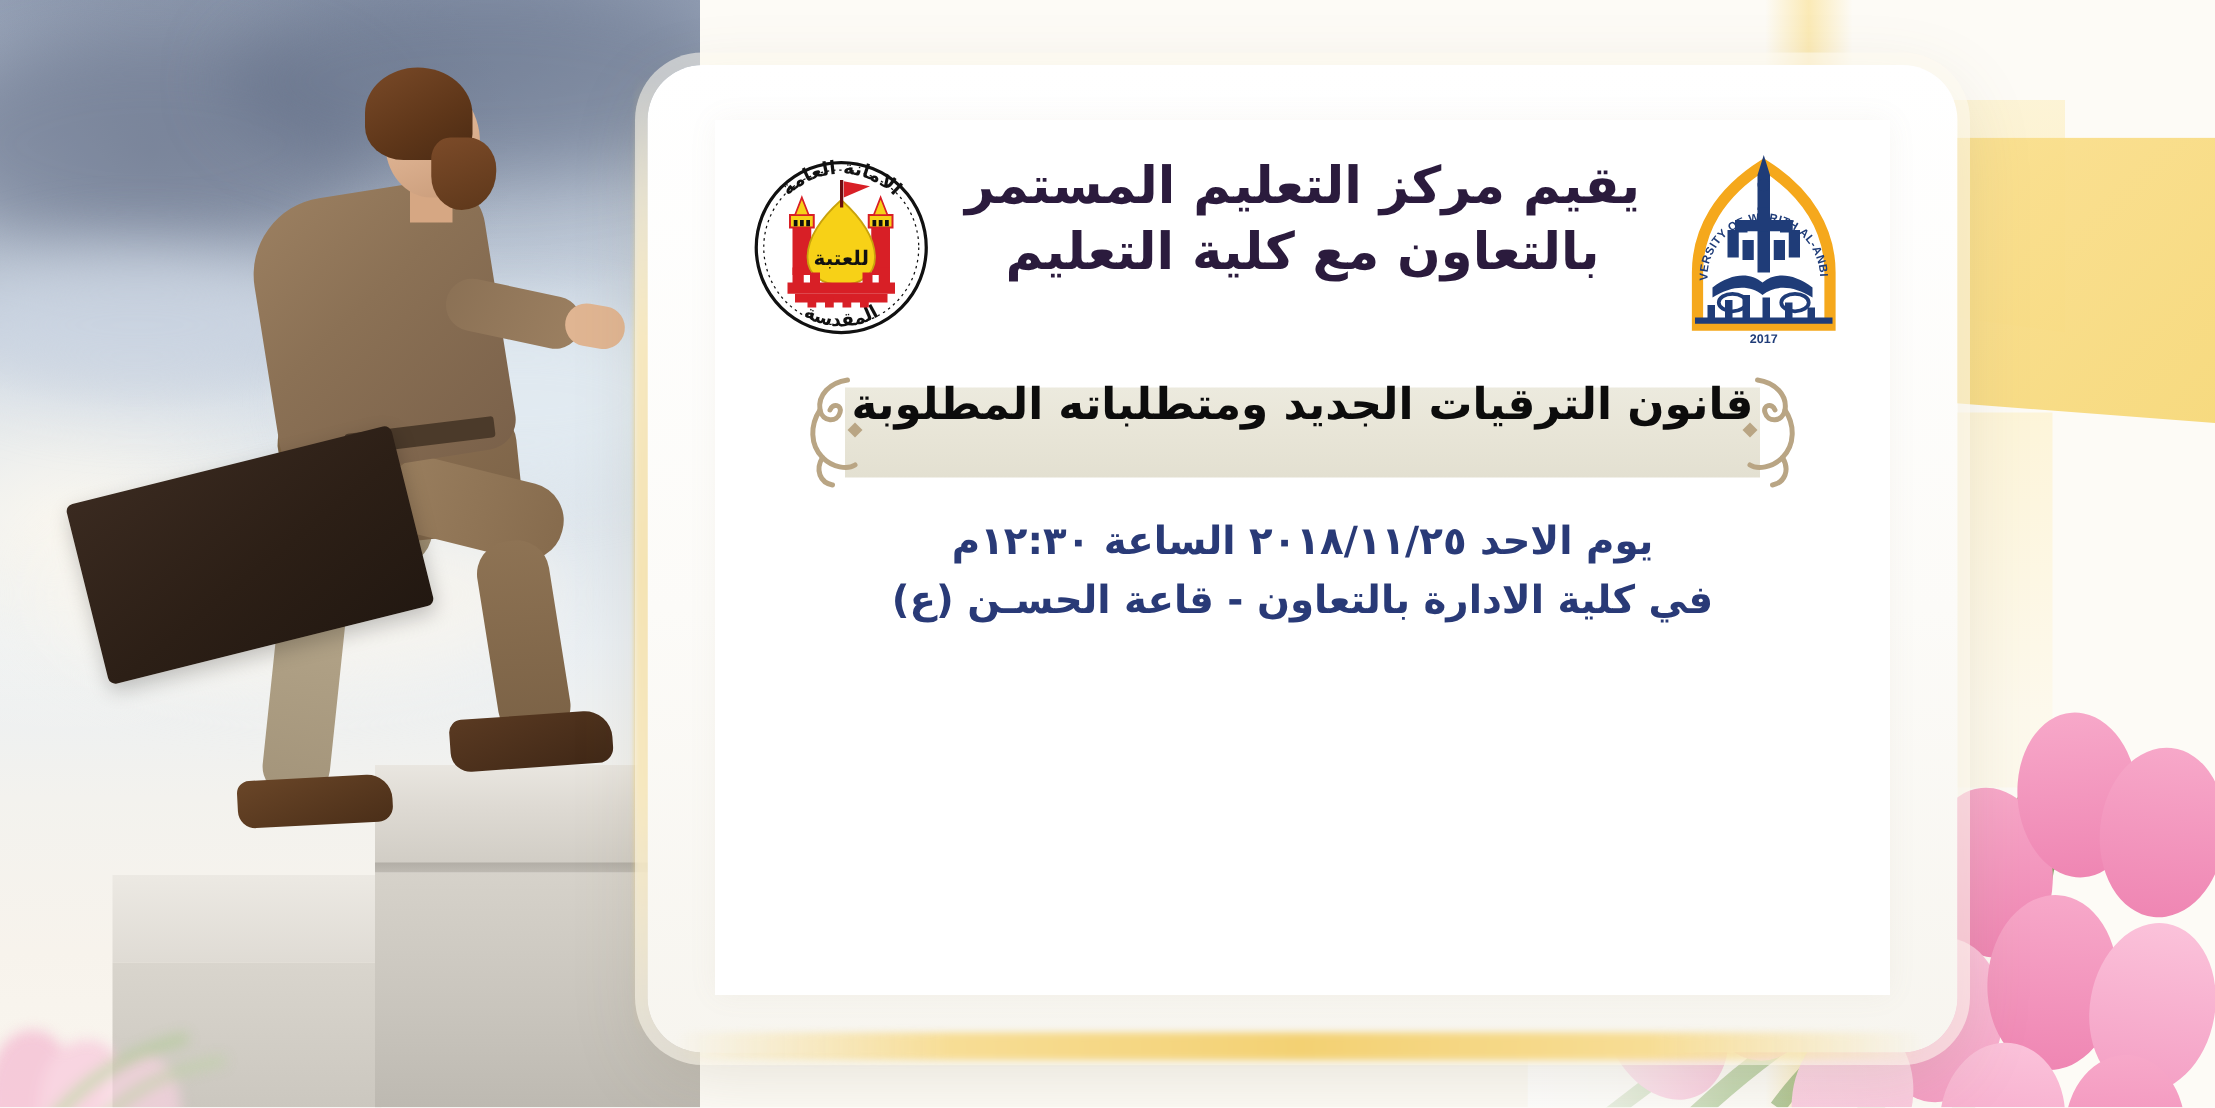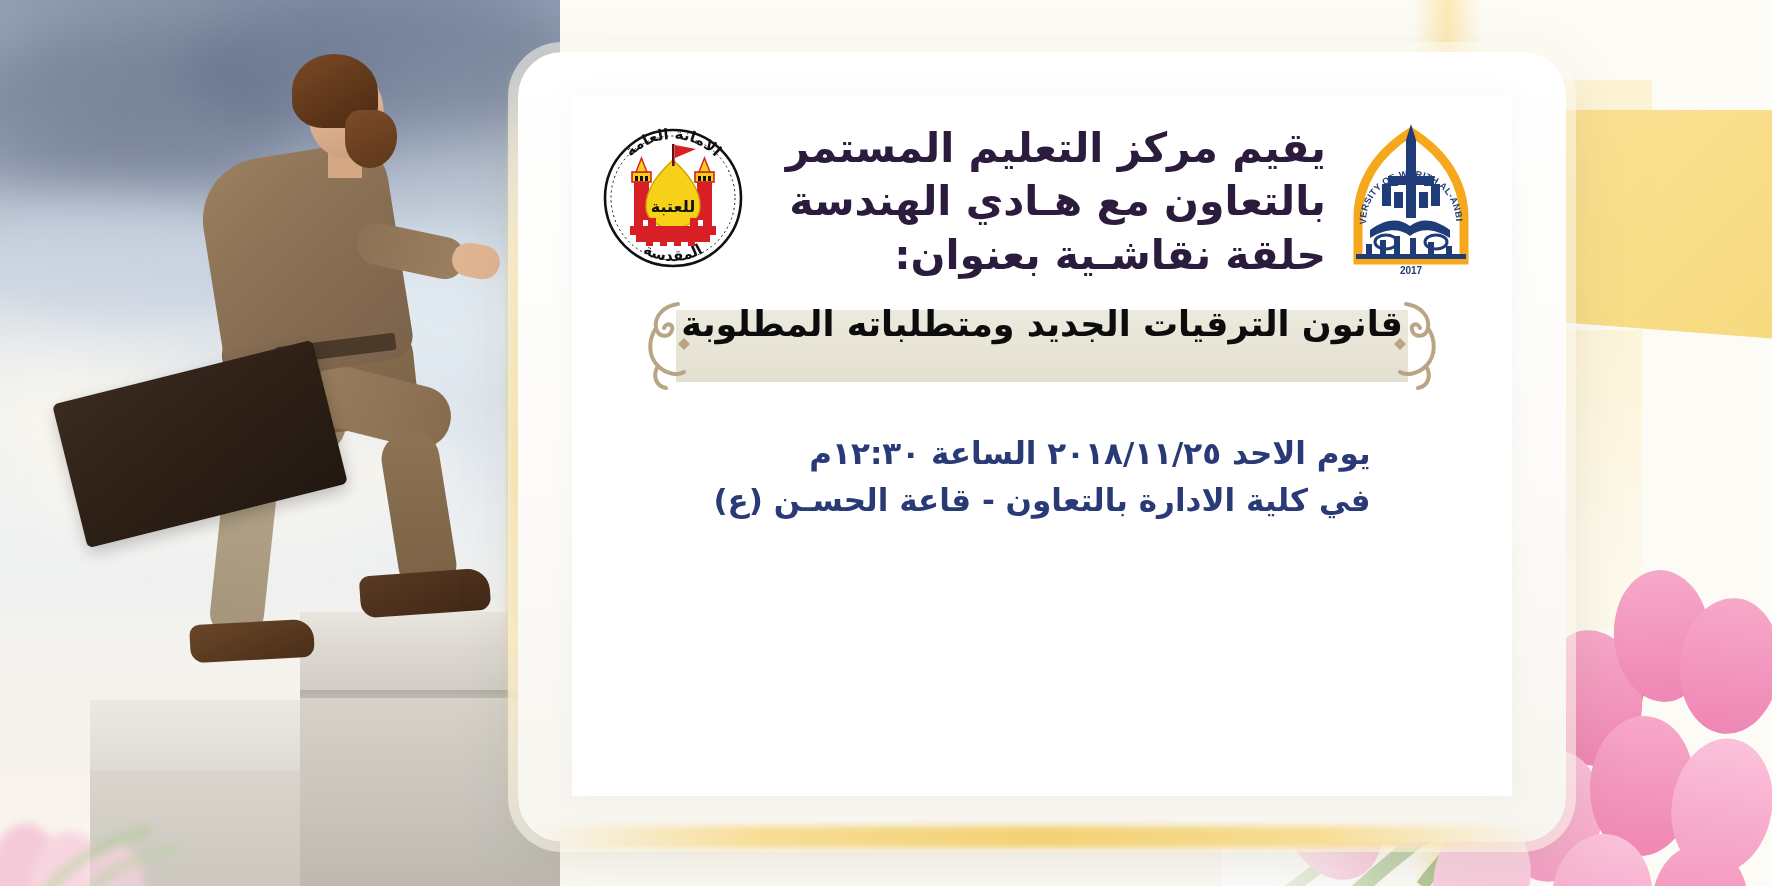--- a/index.html
+++ b/index.html
@@ -202,21 +202,21 @@
     padding:22px 26px 0 26px;box-sizing:border-box;gap:10px;
   }
   .logo{flex:0 0 auto;}
   .heading{
     flex:1 1 auto;text-align:center;
     color:#2b1b3d;font-weight:bold;
     font-size:41px;line-height:1.30;letter-spacing:0;
     padding-top:4px;
     font-family:"DejaVu Sans","Liberation Sans",sans-serif;
   }
-  .heading .ln{display:block;white-space:nowrap;text-align:right;}
+  .heading .ln{display:block;white-space:nowrap;}
 
   
   .title-band-wrap{
     position:relative;margin-top:22px;width:800px;height:84px;display:flex;align-items:flex-start;justify-content:center;
   }
   .title-band{
     position:absolute;left:34px;right:34px;top:6px;bottom:6px;
     background:linear-gradient(180deg,#eceade 0%,#e8e5d7 50%,#e3e0d1 100%);
   }
   .orn{
@@ -228,21 +228,21 @@
     position:relative;z-index:2;color:#0c0c0c;font-weight:bold;font-size:35px;
     letter-spacing:0;white-space:nowrap;
   }
 
   
   .speaker{
     margin-top:52px;color:#17566e;font-weight:bold;font-size:37px;white-space:nowrap;
   }
 
   
-  .meta{margin-top:42px;text-align:right;color:#293a77;}
+  .meta{margin-top:22px;text-align:center;color:#293a77;}
   .meta .line{font-weight:bold;font-size:31px;line-height:1.52;white-space:nowrap;}
 </style>
 </head>
 <body>
 
 <div id="poster">
 
   <div class="photo-left">
     <div class="cloud c1"></div>
     <div class="cloud c2"></div>
@@ -409,22 +409,21 @@
             <rect x="74" y="120" width="6" height="18"></rect>
             <rect x="92" y="124" width="6" height="14"></rect>
             <rect x="110" y="128" width="6" height="10"></rect>
           </g>
           <text x="75" y="156" text-anchor="middle" font-family="'Liberation Sans',sans-serif" font-size="10" font-weight="bold" fill="#1F3C78">2017</text>
         </svg>
       </div>
 
       <div class="heading">
         <span class="ln">يقيم مركز التعليم المستمر</span>
-        <span class="ln">بالتعاون مع هـادي الهندسة</span>
-        <span class="ln">حلقة نقاشـية بعنوان:</span>
+        <span class="ln">بالتعاون مع كلية التعليم</span>
       </div>
 
       <div class="logo">
         <svg width="150" height="160" viewBox="0 0 150 160">
           <circle cx="75" cy="80" r="68" fill="none" stroke="#111111" stroke-width="2.6"></circle>
           <circle cx="75" cy="80" r="62" fill="none" stroke="#111111" stroke-width="1" stroke-dasharray="2 3"></circle>
           <path id="sarc-top" d="M16 80 A59 59 0 0 1 134 80" fill="none"></path>
           <text font-family="'DejaVu Sans',sans-serif" font-size="15" font-weight="bold" fill="#111111">
             <textPath href="#sarc-top" startOffset="50%" text-anchor="middle">الامانة العامة</textPath>
           </text>

